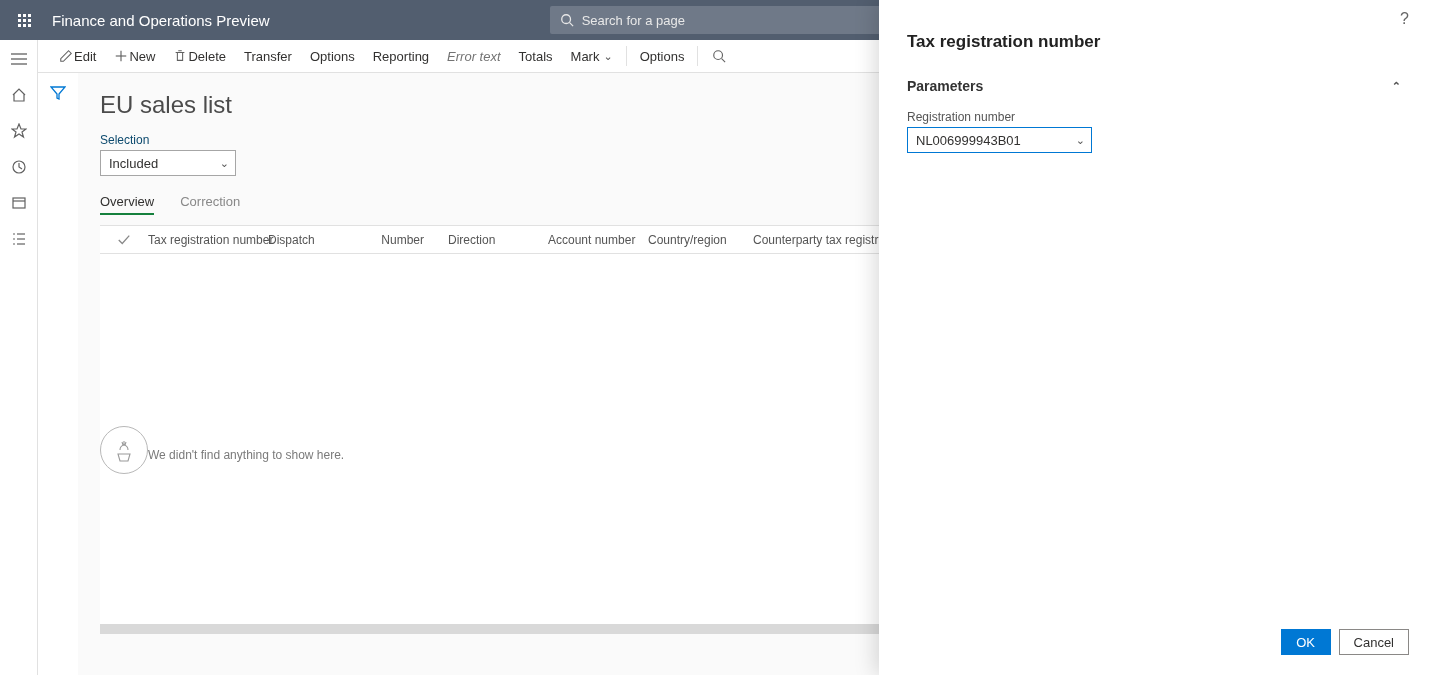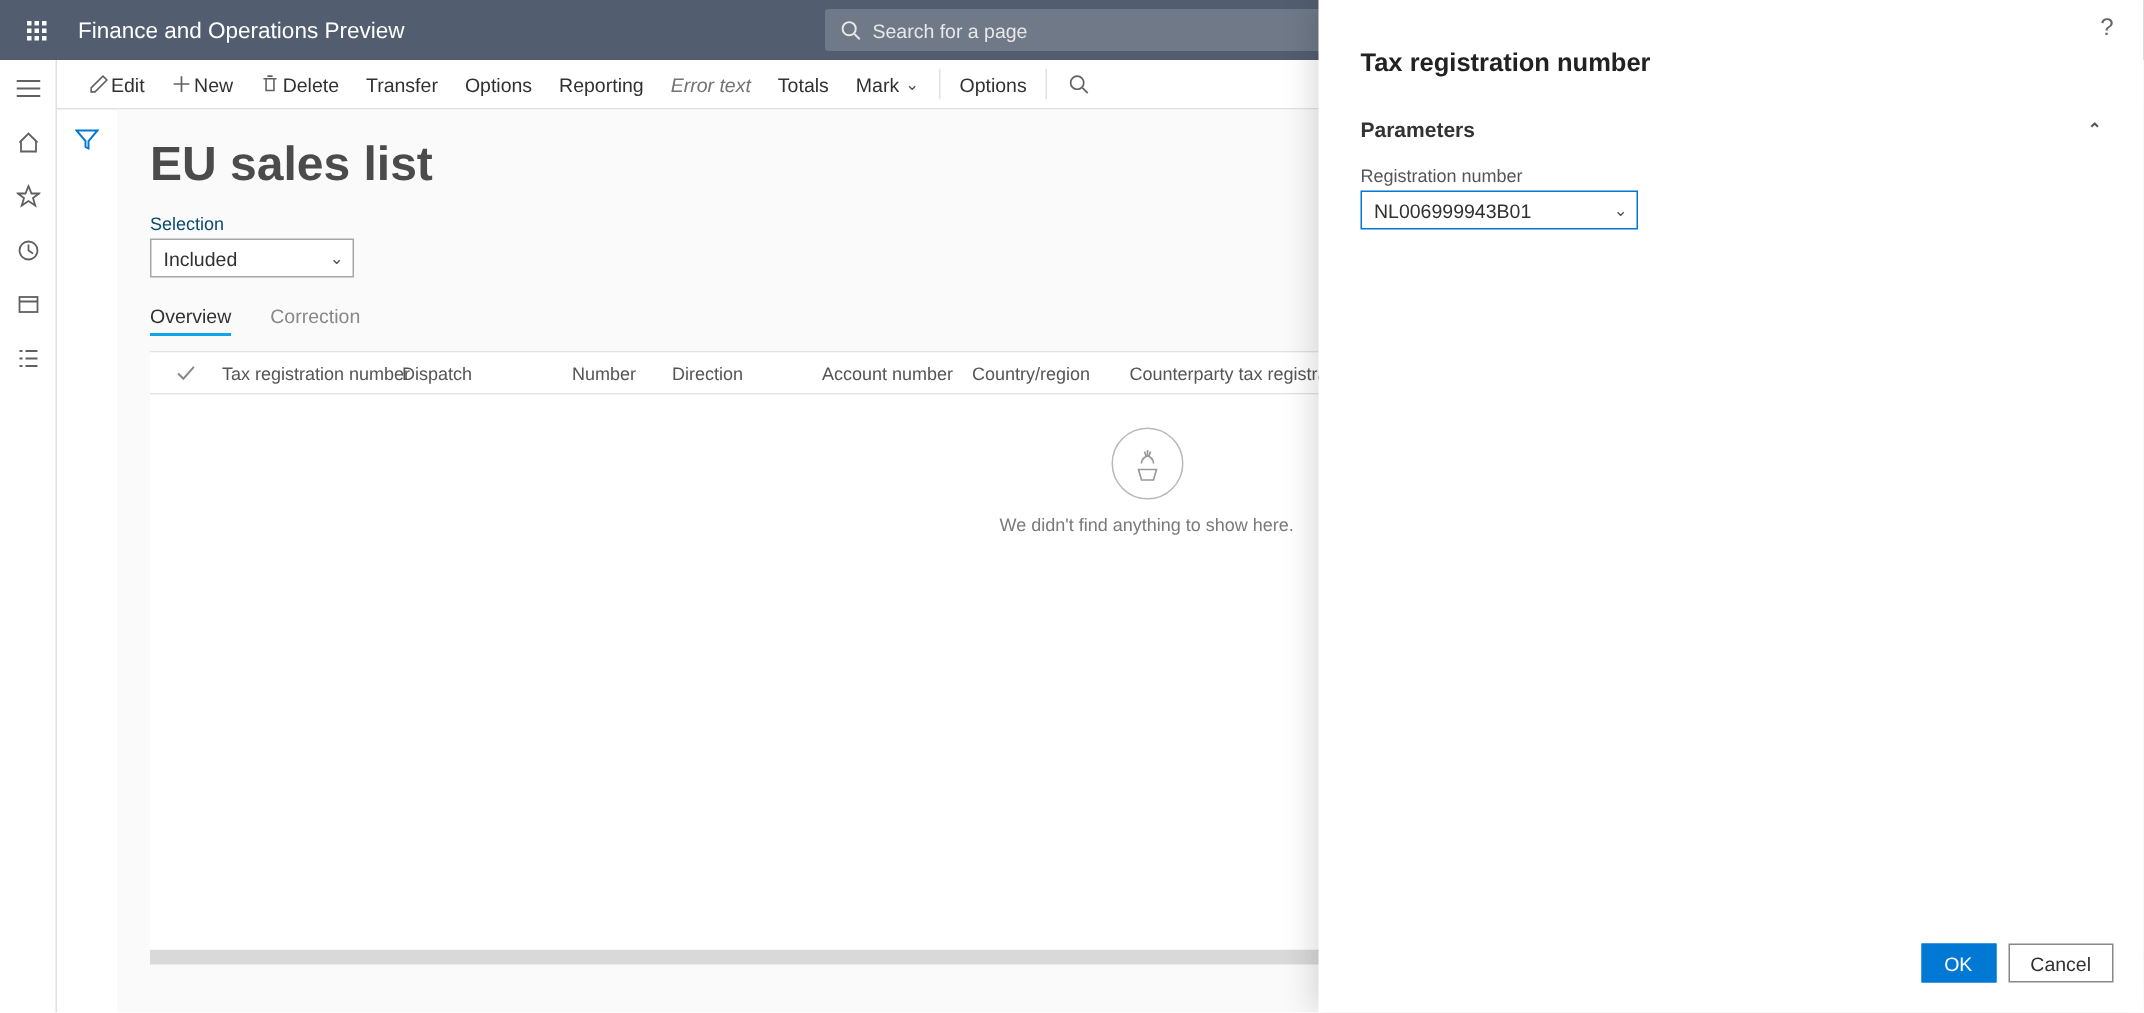--- a/index.html
+++ b/index.html
@@ -78,47 +78,47 @@
     .action-item.disabled { color:#737373; cursor:default;font-style:italic;}
     .action-item .dd { margin-left:3px; }
     .action-sep { width:1px; height:20px; background:#e1e1e1; margin:0 4px;}
     .action-icon-only { padding:0 10px; height:33px; display:flex; align-items:center; cursor:pointer;}
 
     .body-row { flex:1; display:flex; min-height:0; }
     .filter-col { width:40px; border-right:0; display:flex; justify-content:center; padding-top:12px; }
     .filter-col svg { color:#0078d4; cursor:pointer; }
 
     .page-area { flex:1; padding: 18px 0 0 22px; min-width:0; overflow:hidden; background:#fafafa; }
-    .page-title { font-size:32px; font-weight:700; color:#4b4b4b; }
+    .page-title { font-size:24px; font-weight:400; color:#4b4b4b; }
     .sel-label { font-size:12px; color:#0c4a6e; margin-top:14px; }
     .sel-dd {
       width:136px; height:26px;
       border:1px solid #a6a6a6; background:#fff;
       margin-top:3px;
       display:flex; align-items:center; justify-content:space-between;
       padding:0 6px 0 8px; font-size:13px;
       cursor:pointer;
       text-align:right;
     }
     .tabs { margin-top:18px; display:flex; gap:26px; font-size:13px; }
     .tab { padding-bottom:4px; cursor:pointer; color:#888; }
-    .tab.active { color:#323130; border-bottom:2px solid #0ea5e9; }
+    .tab.active { color:#323130; border-bottom:2px solid #15803d; }
 
     .grid-wrap { margin-top:10px; border-top:1px solid #e1e1e1; }
     .grid-head {
       height:28px; display:flex; align-items:center;
       font-size:12px; color:#555;
       border-bottom:1px solid #e1e1e1;
       background:#fff;
       padding-left:12px;
     }
     .gh-check { width:24px; display:flex; align-items:center; justify-content:center;}
     .gh-col { padding:0 12px; white-space:nowrap; }
     .gh-col.num { text-align:right; }
-    .empty-area { background:#fff; height:370px; display:flex; flex-direction:column; align-items:center; padding-top:22px; color:#8a8a8a; position:relative;}
+    .empty-area { background:#fff; height:370px; display:flex; flex-direction:row; align-items:center; padding-top:22px; color:#8a8a8a; position:relative;}
     .empty-icon { width:48px; height:48px; border:1px solid #b8b8b8; border-radius:50%; display:flex; align-items:center; justify-content:center; }
     .empty-text { margin-top:10px; font-size:12px; color:#7a7a7a;}
     .scroll-strip { height:10px; background:#d9d9d9; }
 
     
     .dialog {
       position:absolute;
       top:0; right:0;
       width:550px; height:675px;
       background:#fff;

